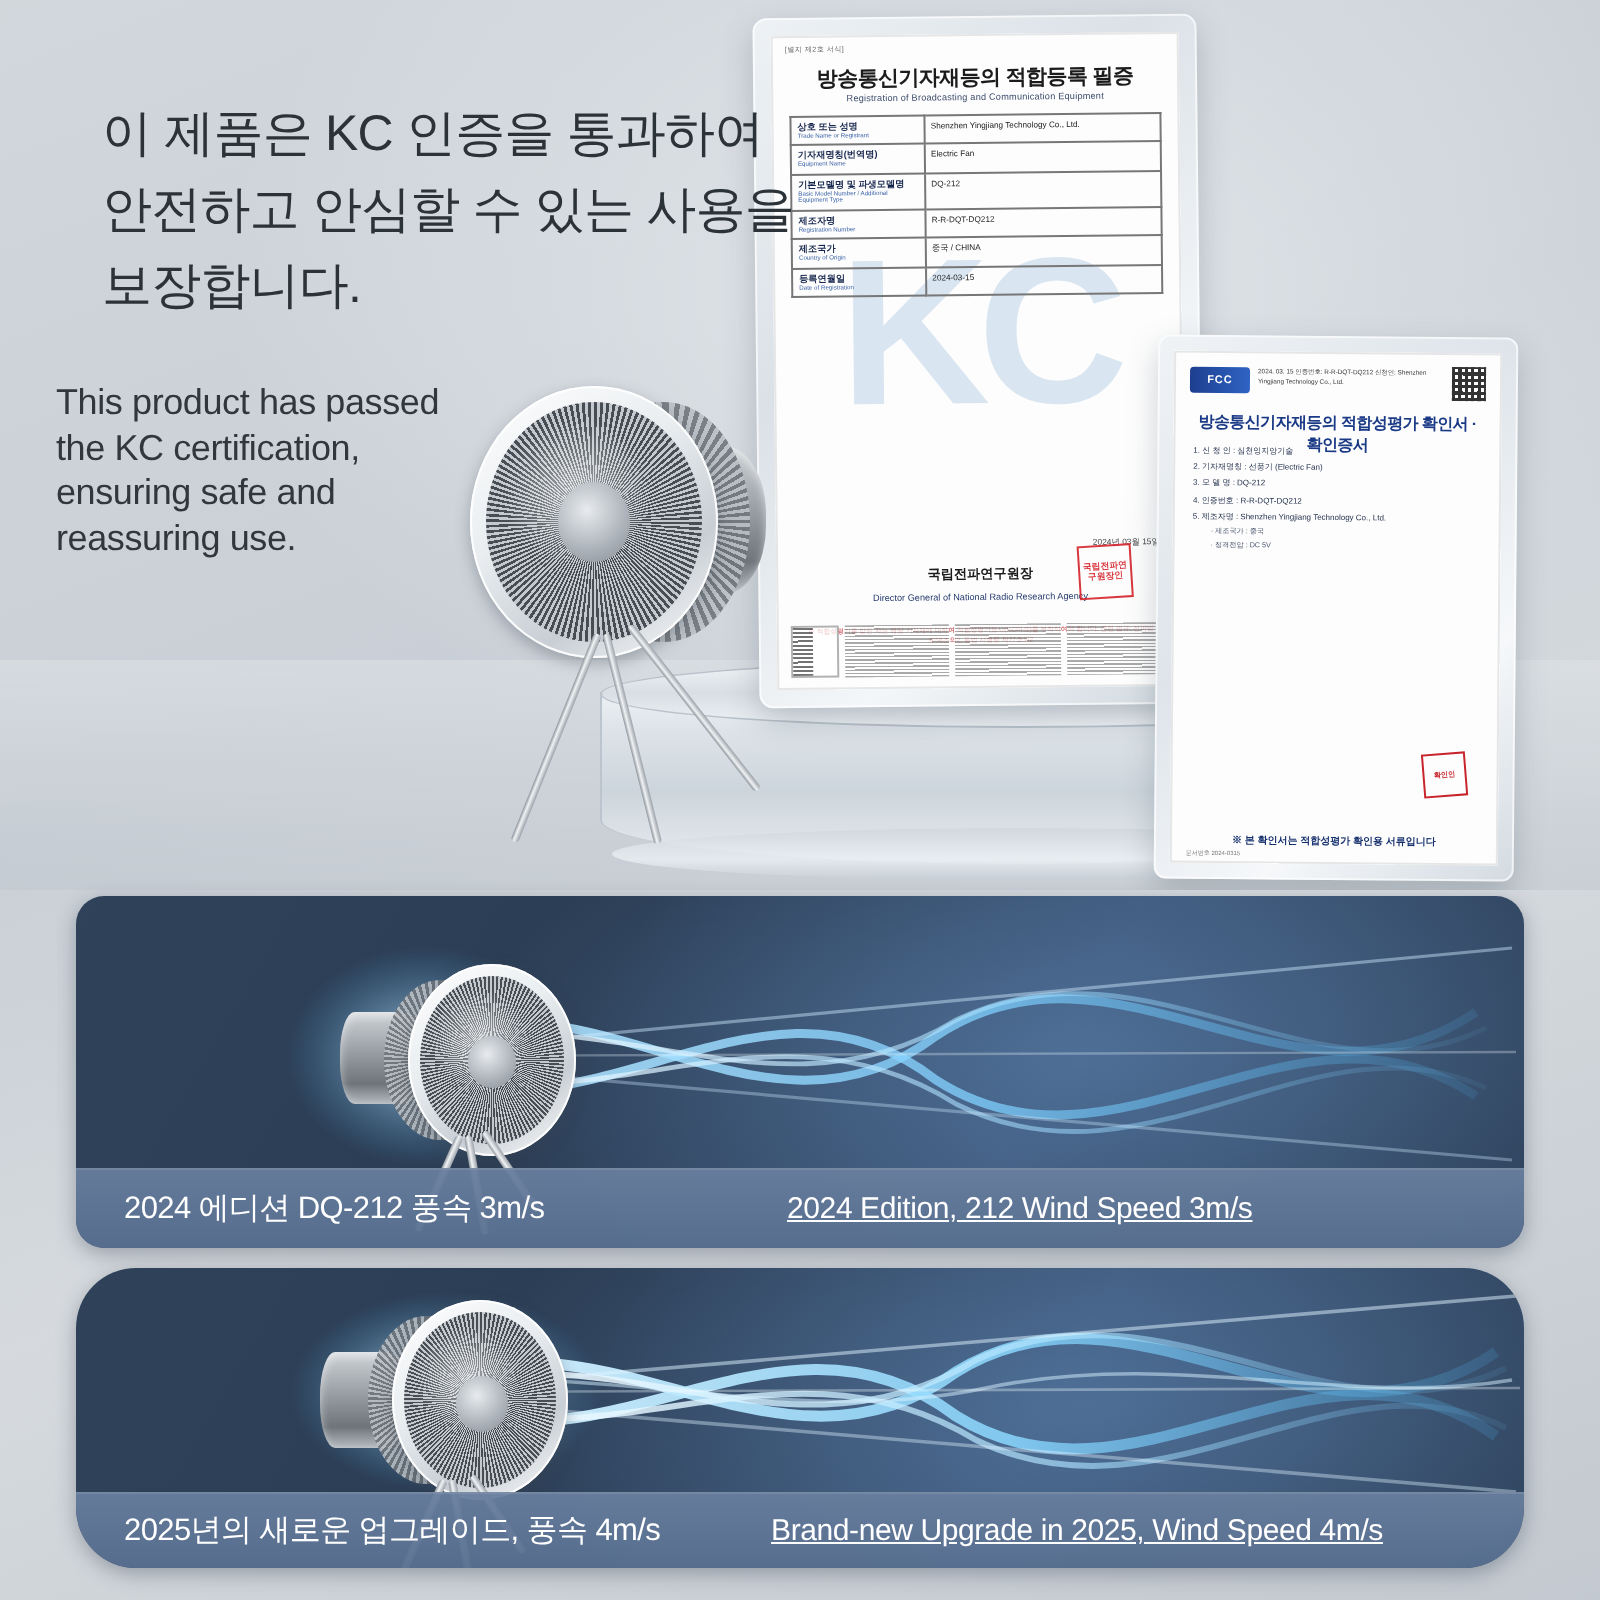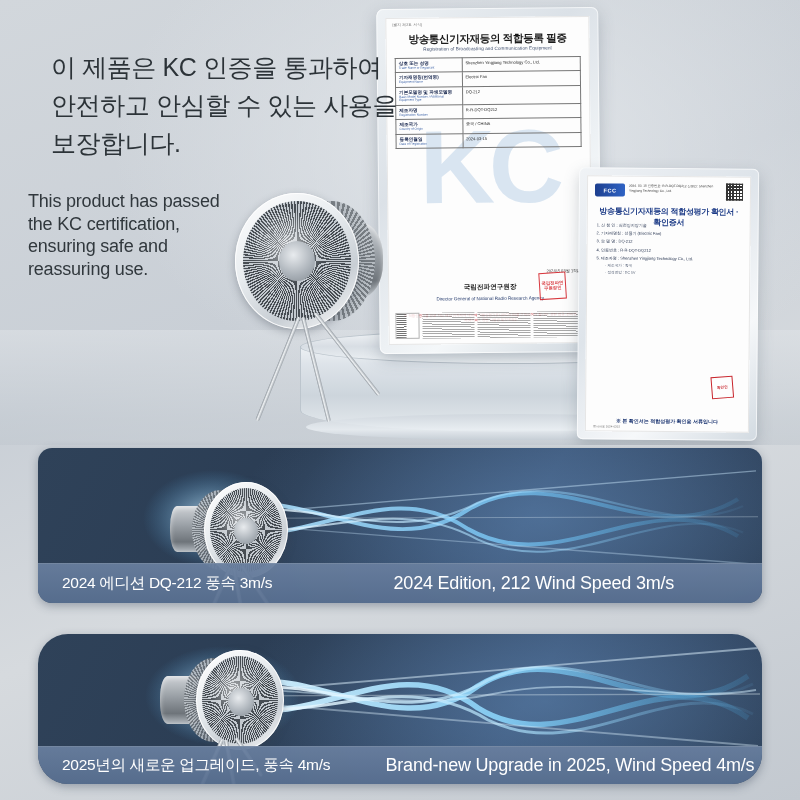--- a/index.html
+++ b/index.html
@@ -174,34 +174,34 @@
       radial-gradient(ellipse 420px 190px at 72% 42%, #4f6d92 0%, rgba(79,109,146,0) 70%),
       linear-gradient(135deg, #33475f 0%, #2c3f58 40%, #3b5madness 60%, #2b3d55 100%);
     box-shadow: 0 3px 10px rgba(40,55,75,.35);
   }
   .banner-bg {
     position: absolute; inset: 0;
     background:
       radial-gradient(ellipse 430px 200px at 70% 45%, rgba(95,135,180,.55) 0%, rgba(95,135,180,0) 72%),
       linear-gradient(120deg, #2f4259 0%, #2b3d54 35%, #3a5273 65%, #2a3c53 100%);
   }
-  .banner1 { top: 448px; height: 155px; }
+  .banner1 { top: 448px; height: 176px; }
   .banner2 { top: 634px; height: 150px; border-radius: 30px; }
   .banner-scene { position: absolute; inset: 0; overflow: hidden; }
 
   .wind { position: absolute; left: 0; top: 0; width: 100%; height: 100%; }
 
   .caption {
     position: absolute; left: 0; right: 0; bottom: 0; height: 38px;
     background: linear-gradient(180deg, rgba(104,126,158,.95) 0%, rgba(88,111,144,.95) 100%);
     display: flex; align-items: center; color: #fff;
     border-top: 1px solid rgba(255,255,255,.18);
   }
   .caption .ko { width: 48%; padding-left: 24px; font-size: 15.5px; letter-spacing: -.3px; }
-  .caption .en { width: 52%; font-size: 18px; letter-spacing: -.2px; }
+  .caption .en { width: 52%; font-size: 15px; letter-spacing: -.2px; text-decoration: underline; }
   .banner1 .caption { height: 40px; }
   .banner1 .caption .en { padding-left: 8px; }
   .banner2 .caption .en { padding-left: 0px; }
 </style>
 </head>
 <body>
 
 <div class="page">
 
   <div class="hero">

